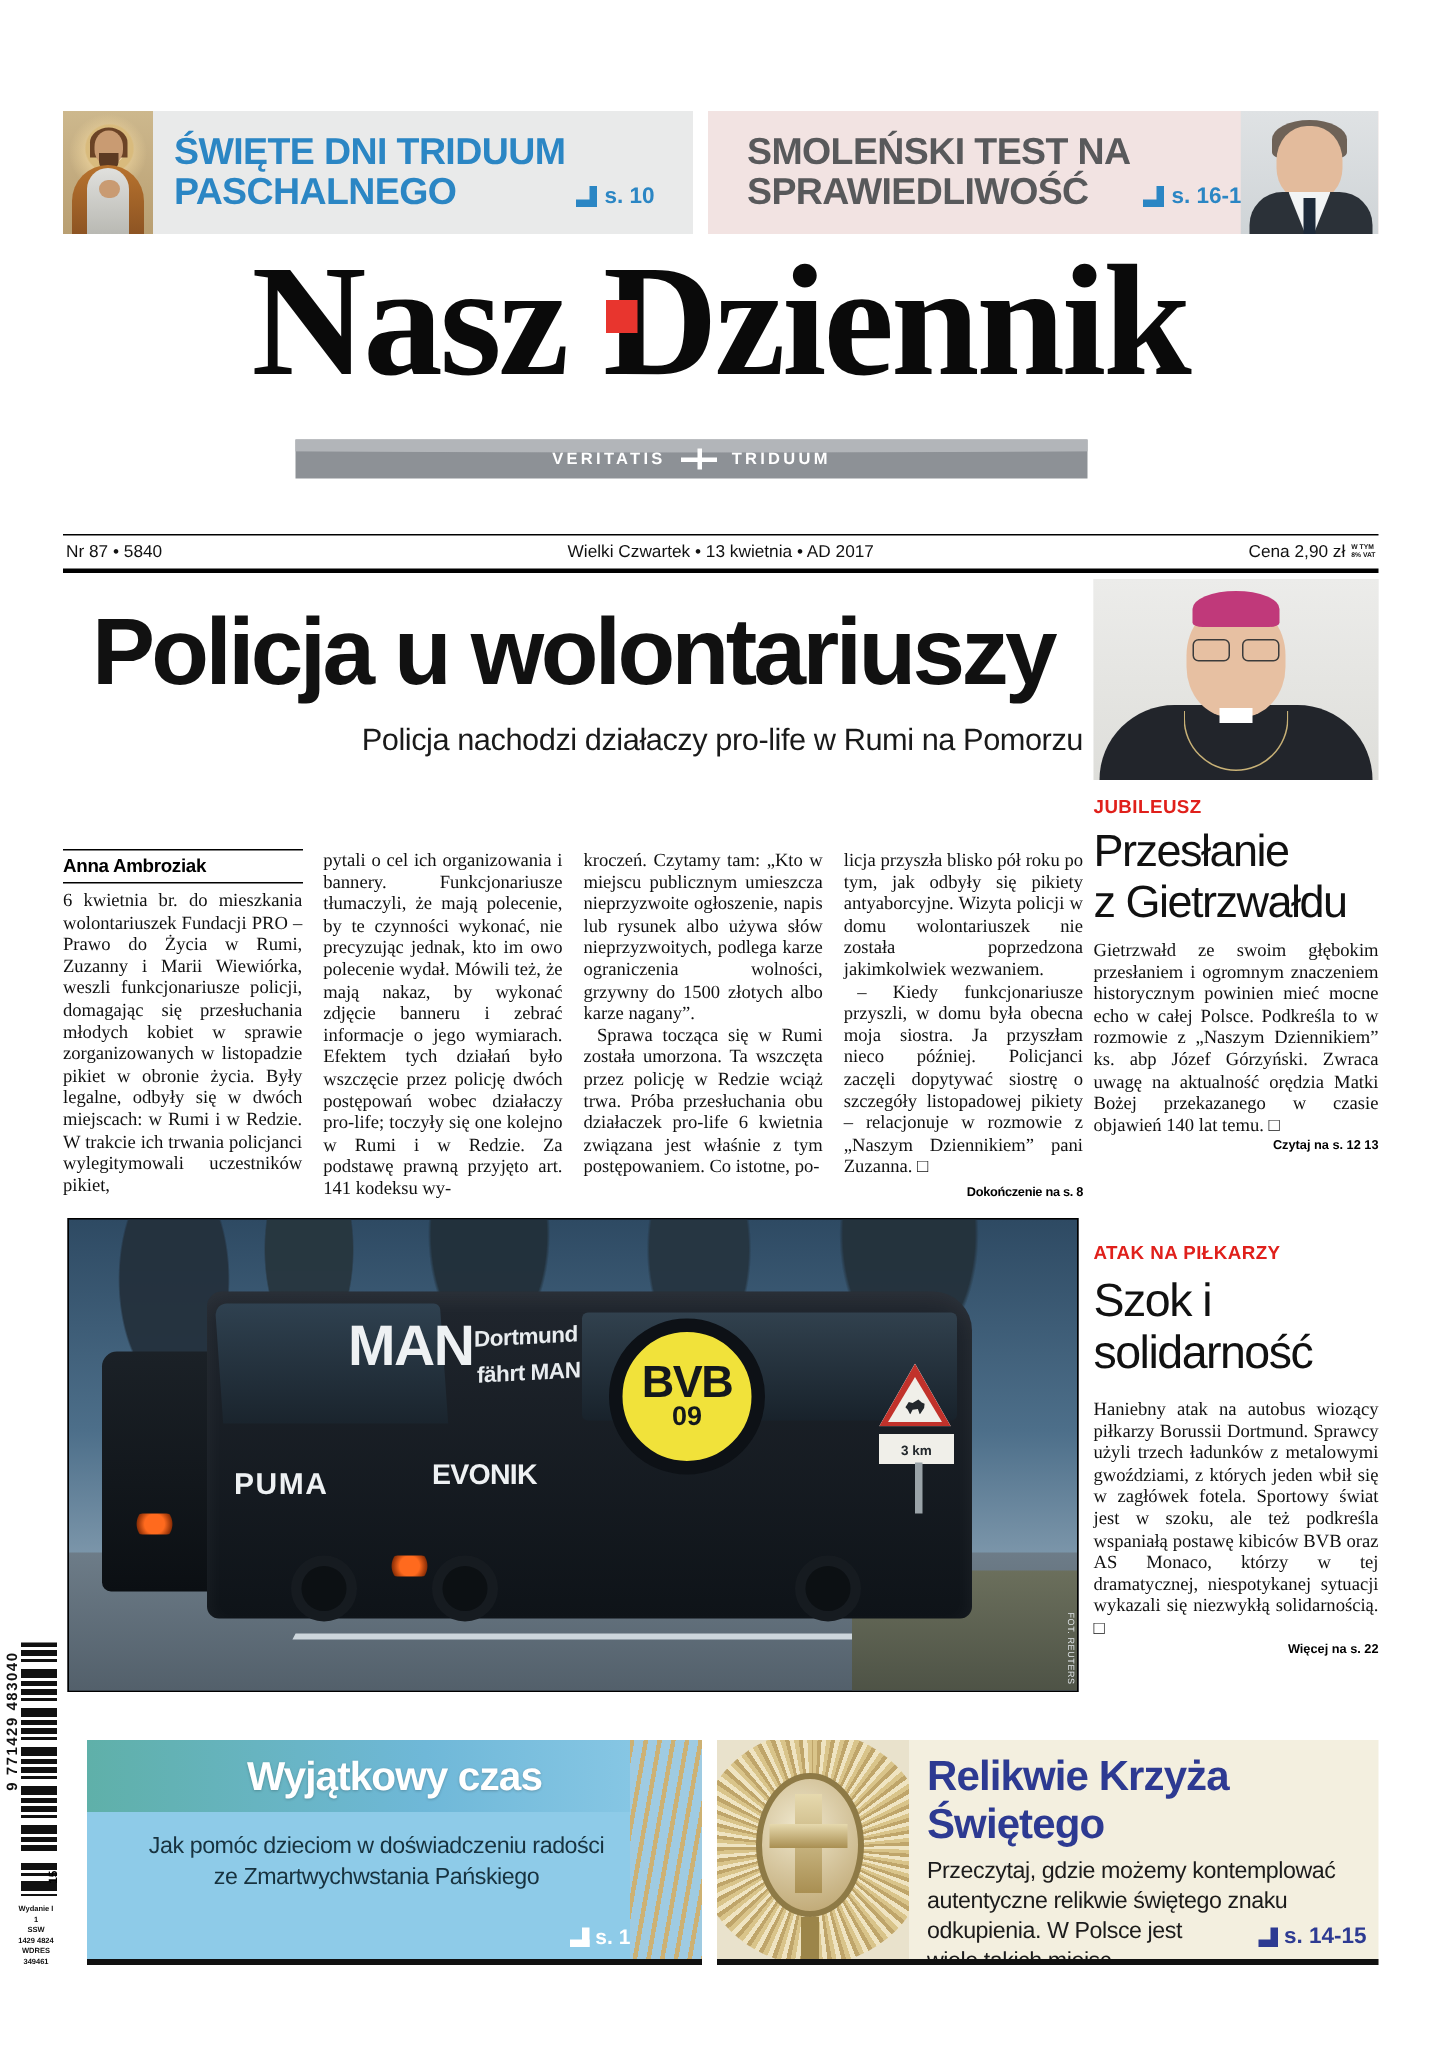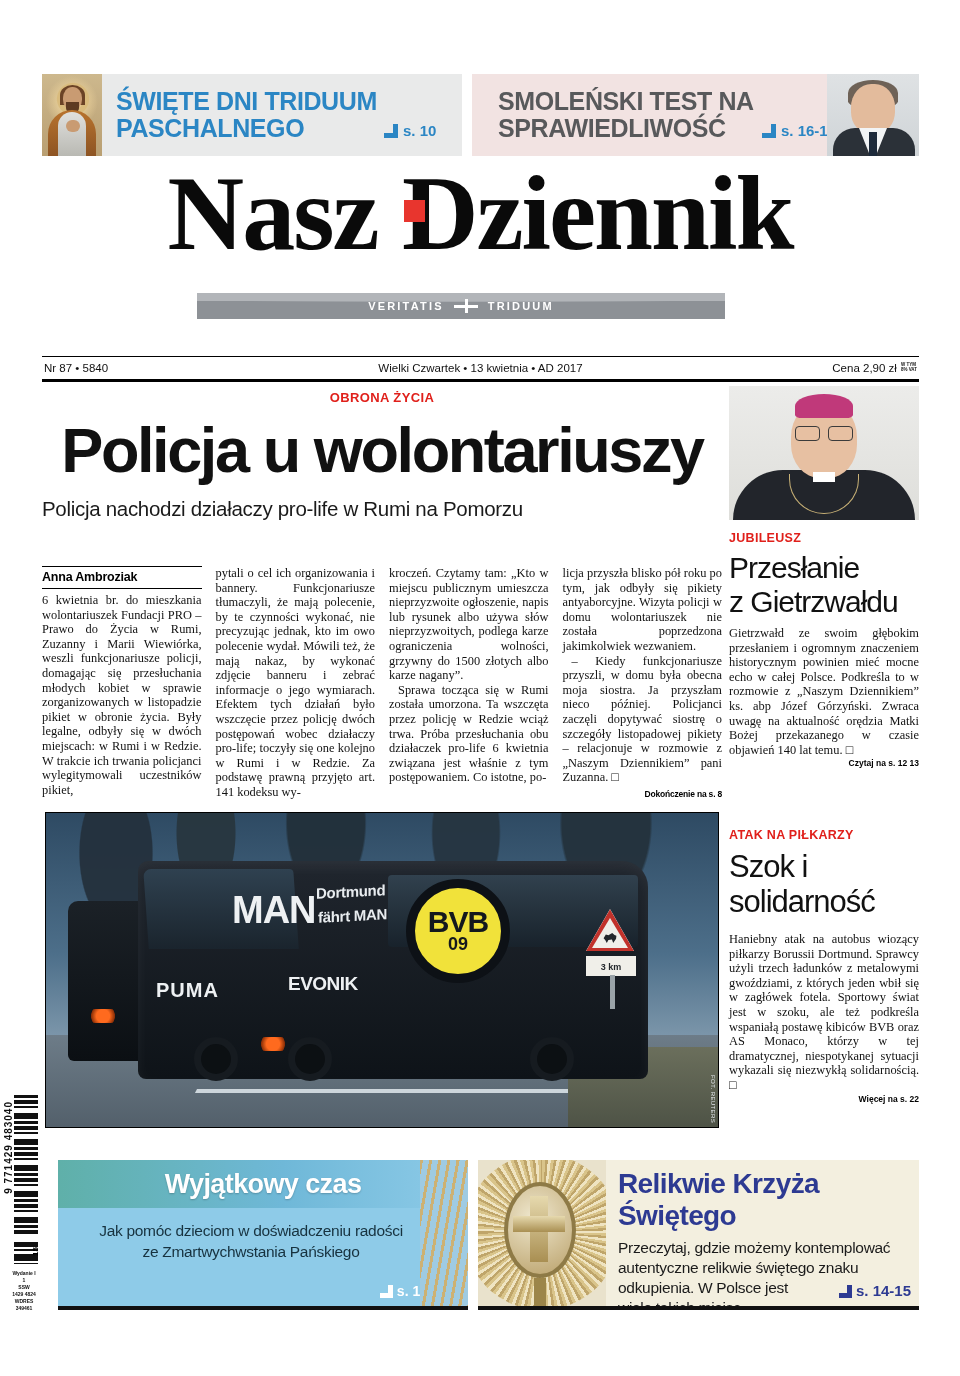--- a/index.html
+++ b/index.html
@@ -81,21 +81,21 @@
   .infobar .ib-mid  { width:34%; text-align:center;}
   .infobar .ib-right{ width:33%; text-align:right; padding-right:2px; display:flex; justify-content:flex-end; align-items:center; gap:4px;}
   .vat-box { display:inline-block; font-size:4.5px; line-height:4.6px; text-align:left; font-weight:700;}
 
   
   .lead { position:absolute; left:42px; top:390px; width:680px; }
   .kicker { text-align:center; font-family:"Liberation Sans", sans-serif; font-weight:700;
      font-size:13px; letter-spacing:0.4px; color:#e0201b; }
   .lead-head { text-align:center; font-family:"Liberation Sans", sans-serif; font-weight:700;
      font-size:63px; line-height:70px; letter-spacing:-2.4px; color:#111; margin-top:10px;}
-  .lead-sub { text-align:left; font-family:"Liberation Sans", sans-serif; font-weight:400;
+  .lead-sub { text-align:right; font-family:"Liberation Sans", sans-serif; font-weight:400;
      font-size:20.5px; line-height:24px; color:#1a1a1a; margin-top:12px; letter-spacing:-0.3px;}
 
   .cols { position:absolute; left:42px; top:566px; width:680px; display:flex; gap:14px; }
   .col { width: 162px; }
   .byline-rule-top { border-top:1.5px solid #000; }
   .byline { font-family:"Liberation Sans", sans-serif; font-weight:700; font-size:12.5px;
       padding:3px 0 4px; letter-spacing:-0.2px;}
   .byline-rule-bot { border-bottom:1.5px solid #000; margin-bottom:4px;}
   .body-txt { font-family:"Liberation Serif", serif; font-size:12.4px; line-height:14.6px;
       text-align:justify; color:#111; hyphens:auto; }
@@ -148,21 +148,21 @@
   .bus { position:absolute; left:92px; top:48px; width:510px; height:218px; background:linear-gradient(#20262e,#0e1318);
       border-radius:10px 26px 8px 8px; box-shadow: inset 0 6px 14px rgba(255,255,255,.06);}
   .bus .windshield { position:absolute; left:8px; top:8px; width:150px; height:80px; background:linear-gradient(#2f4150,#1a242d);
       border-radius:8px 4px 0 0; transform:skewX(4deg);}
   .bus .sideglass { position:absolute; left:250px; top:14px; width:250px; height:72px;
       background:linear-gradient(#31414e,#18222b); border-radius:4px;}
   .bus .dort { position:absolute; left:178px; top:22px; font-family:"Liberation Sans", sans-serif;
       font-weight:700; font-size:15px; color:#e8ecef; letter-spacing:-0.3px; transform:skewY(-3deg);}
   .bus .fahrt{ position:absolute; left:180px; top:46px; font-family:"Liberation Sans", sans-serif;
       font-weight:700; font-size:15px; color:#e8ecef; letter-spacing:-0.3px; transform:skewY(-3deg);}
-  .bus .man  { position:absolute; left:94px; top:28px; font-family:"Liberation Sans", sans-serif;
+  .bus .man  { position:absolute; left:94px; top:16px; font-family:"Liberation Sans", sans-serif;
       font-weight:700; font-size:38px; color:#eef1f3; letter-spacing:-1px;}
   .bvb { position:absolute; left:268px; top:18px; width:104px; height:104px; border-radius:50%;
       background:#f1e23a; border:9px solid #0d1116; display:flex; align-items:center; justify-content:center; flex-direction:column;}
   .bvb .b1 { font-family:"Liberation Sans", sans-serif; font-weight:700; font-size:30px; color:#14181d; line-height:26px; letter-spacing:-1px;}
   .bvb .b2 { font-family:"Liberation Sans", sans-serif; font-weight:700; font-size:18px; color:#14181d; line-height:18px;}
   .puma { position:absolute; left:18px; top:118px; font-family:"Liberation Sans", sans-serif;
       font-weight:700; font-size:20px; color:#eef1f3; letter-spacing:1px;}
   .evonik { position:absolute; left:150px; top:112px; font-family:"Liberation Sans", sans-serif;
       font-weight:700; font-size:19px; color:#eef1f3; letter-spacing:-0.5px;}
   .trailer { position:absolute; left:22px; top:88px; width:78px; height:160px; background:linear-gradient(#1b2127,#0b0f13); border-radius:10px 0 0 6px;}
@@ -303,21 +303,20 @@
     <div class="ib-right">
       <span>Cena 2,90 zł</span>
       <span class="vat-box">
         <span>W TYM</span><br>
         <span>8% VAT</span>
       </span>
     </div>
   </div>
 
   <div class="lead">
-    <div class="kicker">OBRONA ŻYCIA</div>
     <h1 class="lead-head">Policja u wolontariuszy</h1>
     <div class="lead-sub">Policja nachodzi działaczy pro-life w Rumi na Pomorzu</div>
   </div>
 
   <div class="cols">
     <div class="col">
       <div class="byline-rule-top"></div>
       <div class="byline">Anna Ambroziak</div>
       <div class="byline-rule-bot"></div>
       <div class="body-txt">

